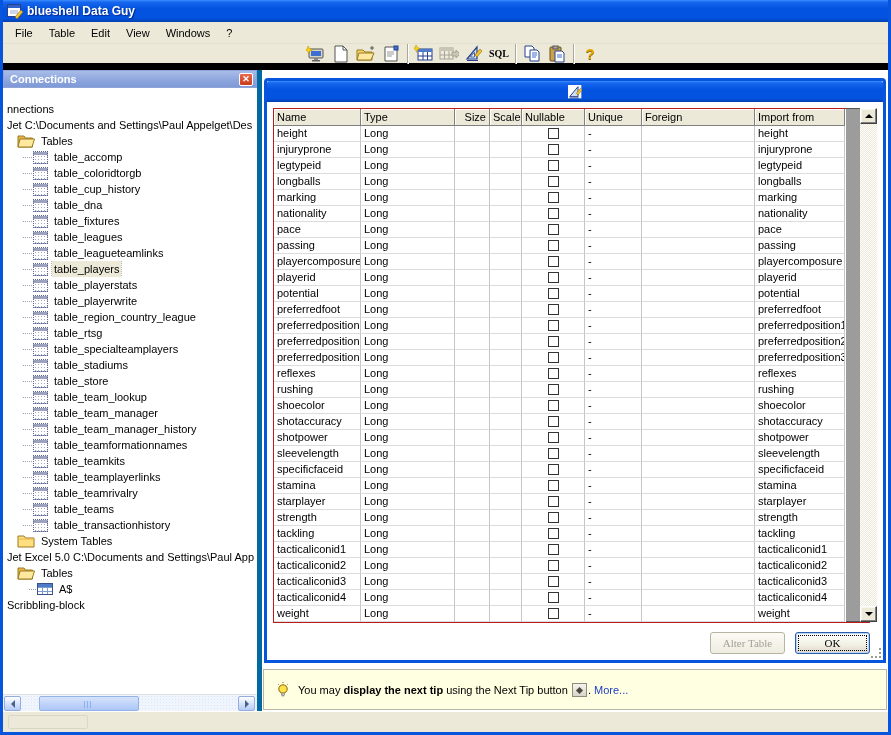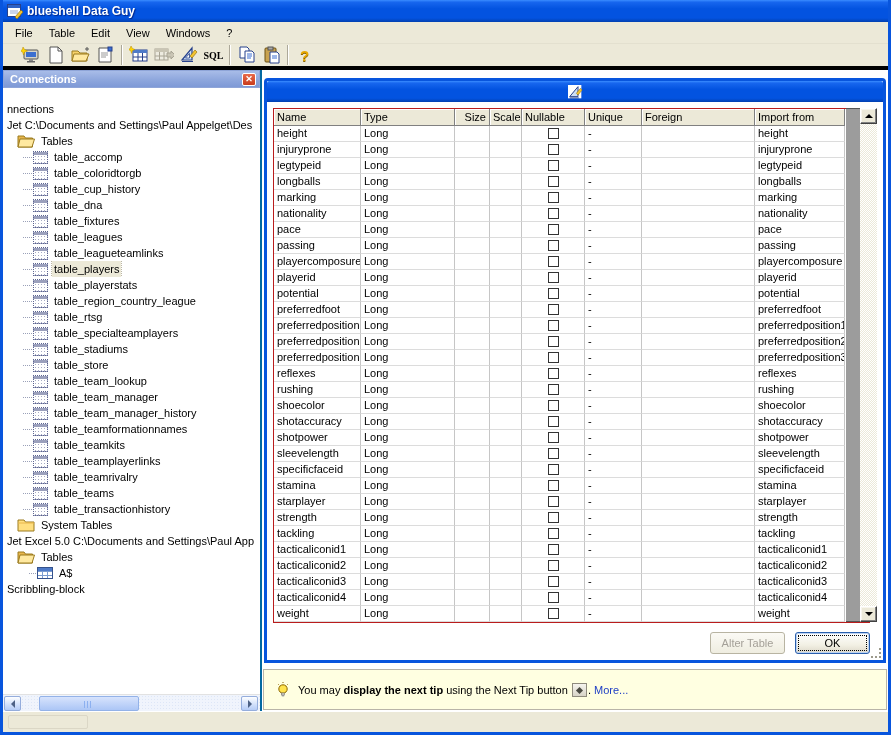--- a/index.html
+++ b/index.html
@@ -14,32 +14,32 @@
   .titlebar { height:22px; flex:0 0 22px; display:flex; align-items:center; padding-left:4px; gap:4px;
     background:linear-gradient(180deg,#3A8CFF 0%,#1766EE 10%,#0353E0 40%,#0353E0 82%,#0240B0 100%); }
   .titlebar .title { color:#fff; font-weight:bold; font-size:12px; text-shadow:1px 1px 1px #00258a; }
   .appicon { width:16px; height:15px; display:inline-block; }
 
   
   .menubar { height:22px; flex:0 0 22px; background:#ECE9D8; display:flex; align-items:center; padding-left:4px; border-bottom:1px solid #E3E0CF;}
   .menubar .mi { padding:3px 8px; cursor:default; }
 
   
-  .toolbar { height:26px; flex:0 0 26px; background:#ECE9D8; display:flex; align-items:center; padding-left:15px; border-bottom:4px solid #000000;}
+  .toolbar { height:26px; flex:0 0 26px; background:#ECE9D8; display:flex; align-items:center; padding-left:15px; border-bottom:7px solid #000000;justify-content:center;}
   .tbtn { width:25px; height:23px; display:flex; align-items:center; justify-content:center; }
   .tsep { width:2px; height:20px; margin:0 3px; border-left:1px solid #ACA899; border-right:1px solid #fff; }
   .sqltext { font-weight:bold; font-size:10px; font-family:"Liberation Serif",serif; }
   .helptext { font-weight:bold; font-size:15px; color:#E8A800; text-shadow:0 1px 0 #8a6400; }
 
   
   .content { flex:1 1 auto; display:flex; min-height:0; }
 
   
   .sidebar { width:259px; flex:0 0 259px; background:#ef4444; display:flex; flex-direction:column;
-    border-right:2px solid #0369a1; }
+    border-right:5px solid #0369a1; }
   .sb-header { height:18px; flex:0 0 18px; display:flex; align-items:center; justify-content:space-between;
     padding:0 3px 0 6px; color:#fff; font-weight:bold;
     background:linear-gradient(180deg,#A8BCE8 0%,#8CA5DC 60%,#7E99D6 100%); border:1px solid #8FA5D8;}
   .sb-close { width:14px; height:13px; border-radius:2px; background:linear-gradient(180deg,#E8694A,#C83C1E);
     border:1px solid #fff; color:#fff; font-size:9px; line-height:11px; text-align:center; font-weight:bold; cursor:default;}
   .tree { flex:1 1 auto; overflow:hidden; padding-top:13px; background:#fff; }
   .trow { height:16px; line-height:16px; white-space:nowrap; overflow:hidden; position:relative; display:flex; align-items:center; cursor:default;}
   .trow .label { padding:0 2px; }
   .trow.kind-plain { padding-left:2px; }
   .trow.kind-folder-open, .trow.kind-folder-closed { padding-left:14px; }
@@ -117,21 +117,21 @@
     background-size:2px 2px; background-position:0 0,1px 1px; }
   .vs-btn { position:absolute; left:0; width:17px; height:16px; background:#ECE9D8;
     border:1px solid #404040; border-top-color:#fff; border-left-color:#fff;
     box-shadow:inset -1px -1px 0 #808080, inset 1px 1px 0 #F8F6EE;
     display:flex; align-items:center; justify-content:center; }
   .vs-up { top:0; } .vs-down { bottom:0; }
   .arr-u { border:4px solid rgba(0,0,0,0); border-bottom-color:#000; margin-top:-4px; width:0; height:0;}
   .arr-d { border:4px solid rgba(0,0,0,0); border-top-color:#000; margin-bottom:-4px; width:0; height:0;}
 
   
-  .dlg-buttons { position:absolute; top:530px; left:12px; right:0; height:23px; }
+  .dlg-buttons { position:absolute; top:530px; left:12px; right:0; height:23px;font-family:Liberation Serif, serif; }
   .btn { position:absolute; width:75px; height:22px; border-radius:3px; text-align:center; line-height:20px;
     background:linear-gradient(180deg,#fff,#F2F0E4 60%,#DDD8C9); }
   .btn-alter { right:98px; border:1px solid #B8B4A2; color:#A4A098; background:linear-gradient(180deg,#FBFAF5,#EFEDE0); }
   .btn-ok { right:13px; border:1px solid #2A5FAC; box-shadow:0 0 0 1px #BDD3F2 inset; font-weight:normal; position:absolute; }
   .btn-ok .focusrect { position:absolute; left:2px; right:2px; top:2px; bottom:2px; border:1px dotted #000; border-radius:1px; }
   .grip { position:absolute; right:1px; bottom:1px; width:12px; height:12px;
     background:
      radial-gradient(circle at 10px 10px,#9c9a8c 1.4px,rgba(0,0,0,0) 1.5px),
      radial-gradient(circle at 6px 10px,#9c9a8c 1.4px,rgba(0,0,0,0) 1.5px),
      radial-gradient(circle at 10px 6px,#9c9a8c 1.4px,rgba(0,0,0,0) 1.5px),
@@ -372,20 +372,26 @@
             <span class="label">table_players</span>
           </div>
 
           <div class="trow kind-table">
 
             <span class="icon icon-dotted-table"></span>
 
             <span class="label">table_playerstats</span>
           </div>
 
+          <div class="trow kind-table">
+
+            <span class="icon icon-dotted-table"></span>
+
+            <span class="label">table_playerwrite</span>
+          </div>
 
           <div class="trow kind-table">
 
             <span class="icon icon-dotted-table"></span>
 
             <span class="label">table_region_country_league</span>
           </div>
 
           <div class="trow kind-table">
 

